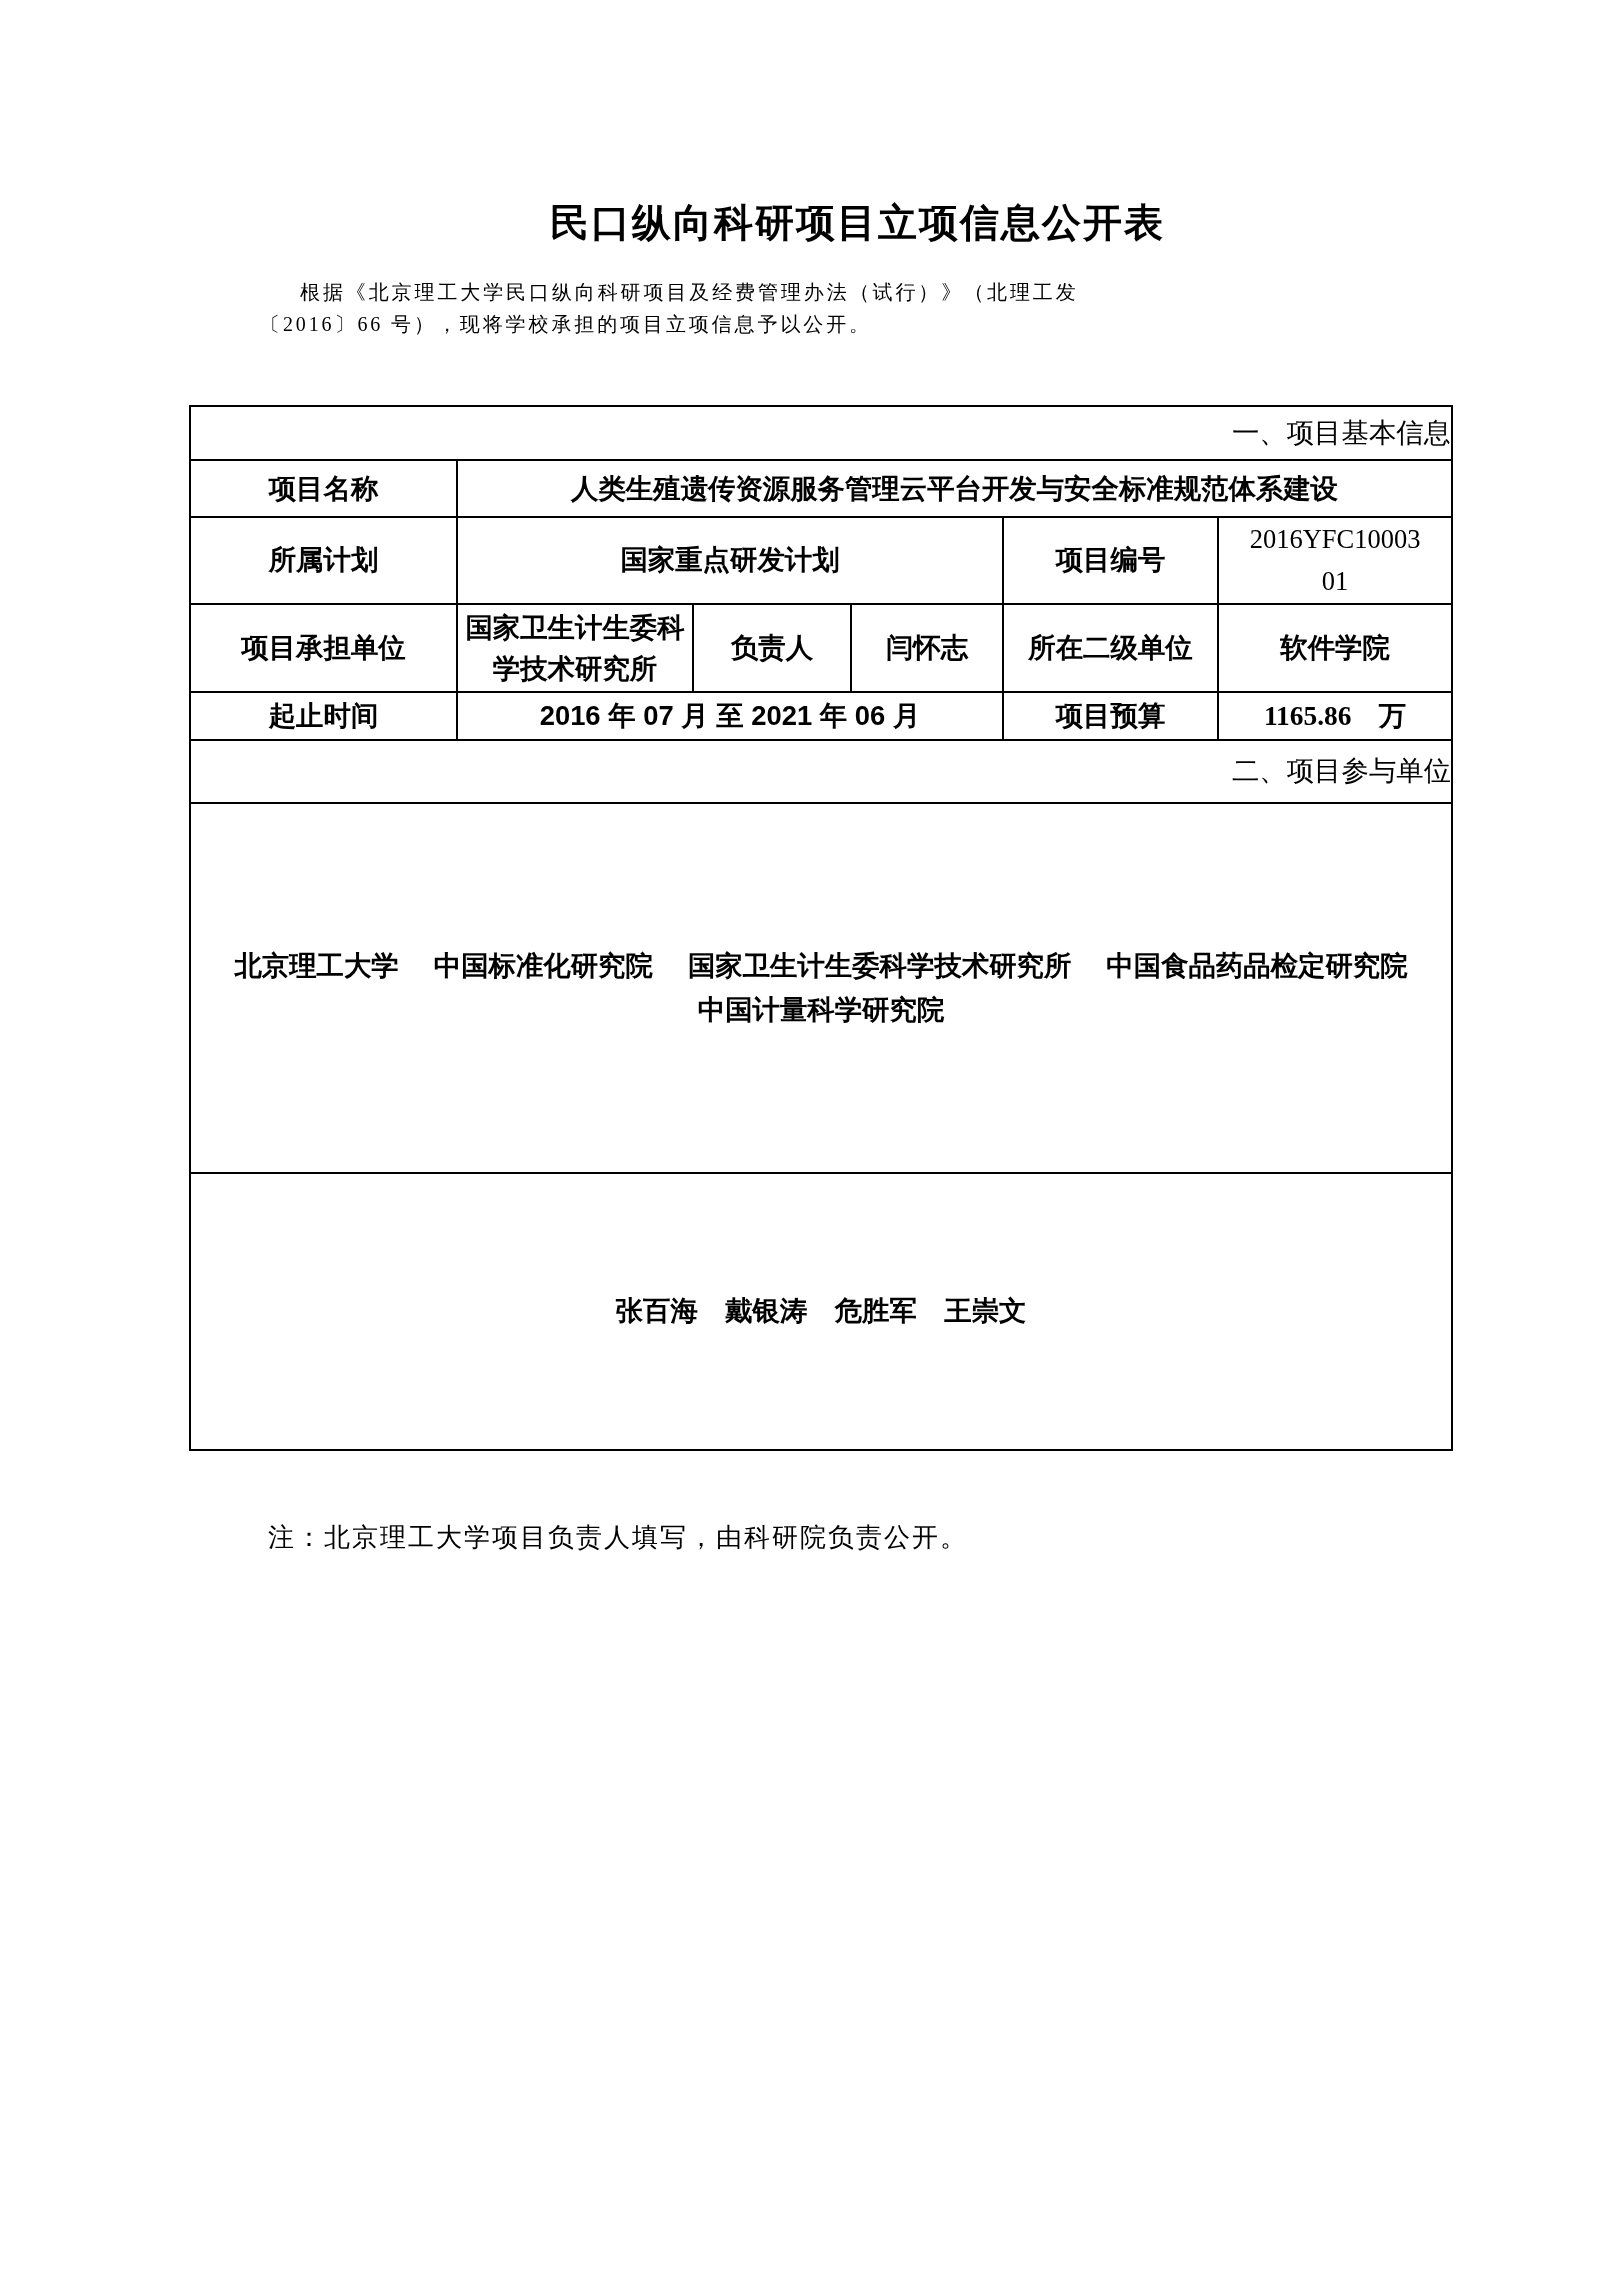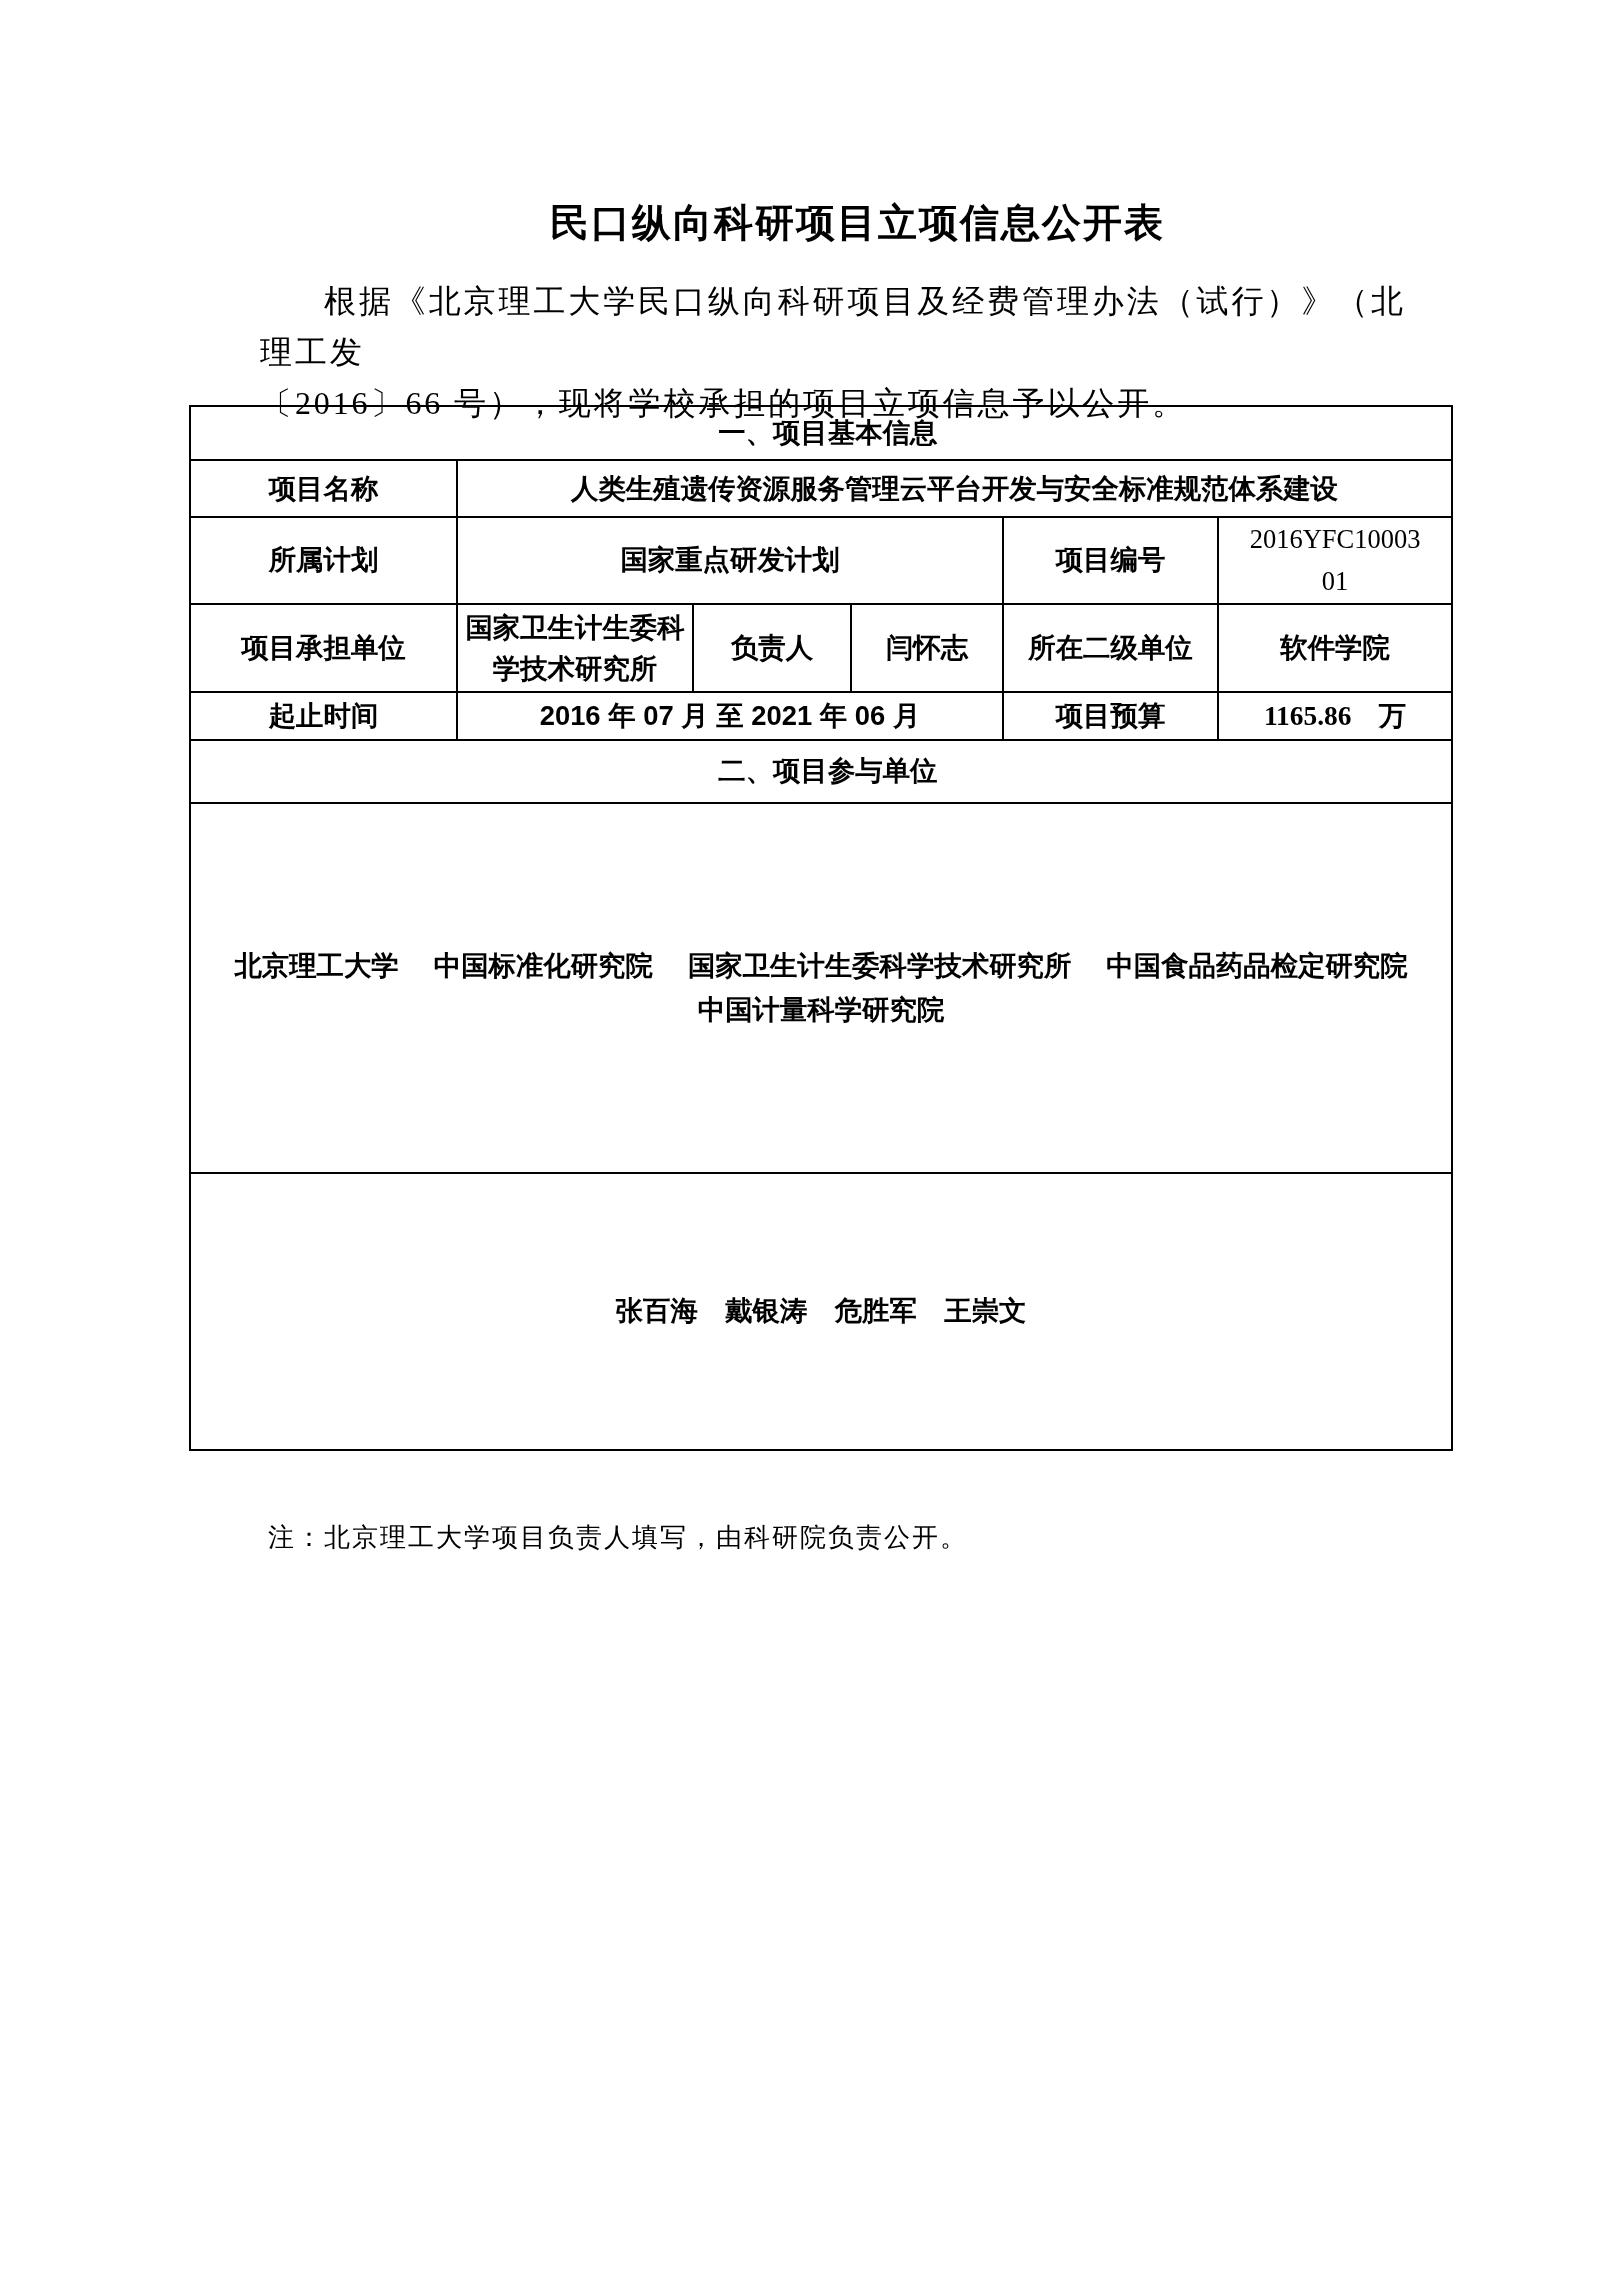--- a/index.html
+++ b/index.html
@@ -26,21 +26,21 @@
     letter-spacing: 2px;
     margin: 0;
     padding-left: 47px;
   }
   .intro {
     position: absolute;
     left: 260px;
     top: 276px;
     width: 1166px;
     font-family: "Liberation Serif", serif;
-    font-size: 32px;
+    font-size: 20px;
     letter-spacing: 2.9px;
     line-height: 1.6;
     white-space: pre-wrap;
     text-indent: 2em;
     margin: 0;
   }
   table.form {
     position: absolute;
     left: 189px;
     top: 405px;
@@ -55,23 +55,23 @@
     border-top: 2.9px solid #000;
     border-bottom: 2.9px solid #000;
     text-align: center;
     vertical-align: middle;
     font-size: 27.4px;
     font-weight: 600;
     padding: 0;
     overflow: hidden;
   }
   table.form td.sec {
-    text-align: center;
+    text-align: right;
     padding-left: 13.7px;
-    font-weight: bold;
+    font-weight: normal;
     border-radius: 22px;
   }
   td.undertaker-cell {
     text-align: left;
     padding: 0 11.8px;
     line-height: 1.5;
   }
   .num {
     font-family: "Liberation Serif", serif;
     font-weight: normal;

